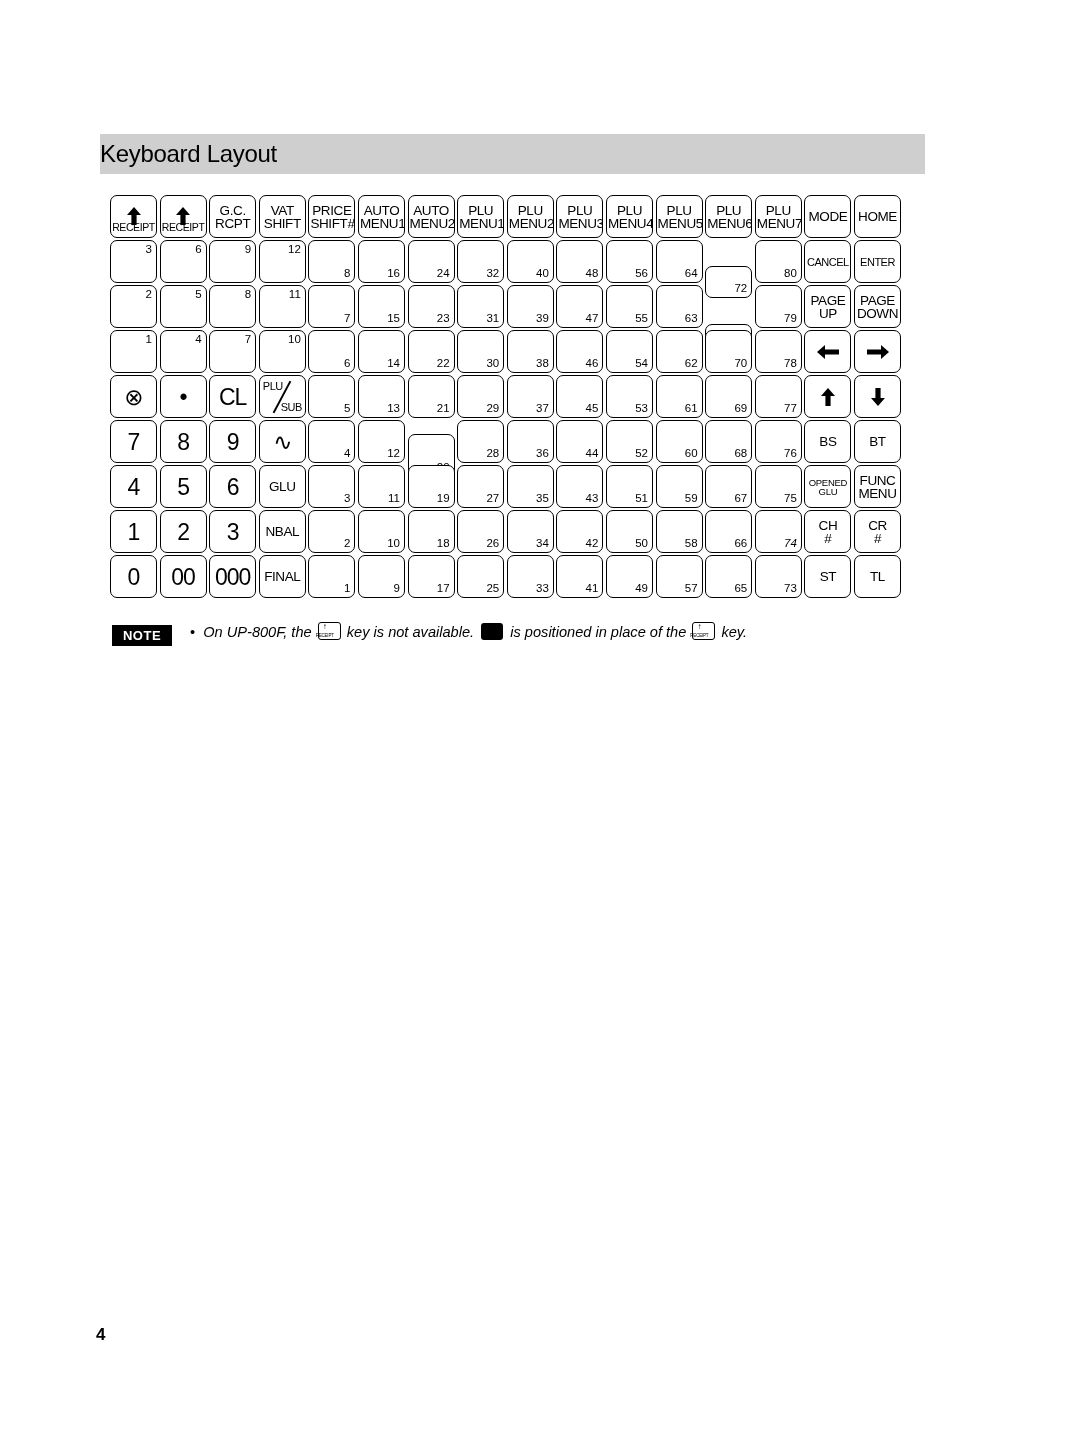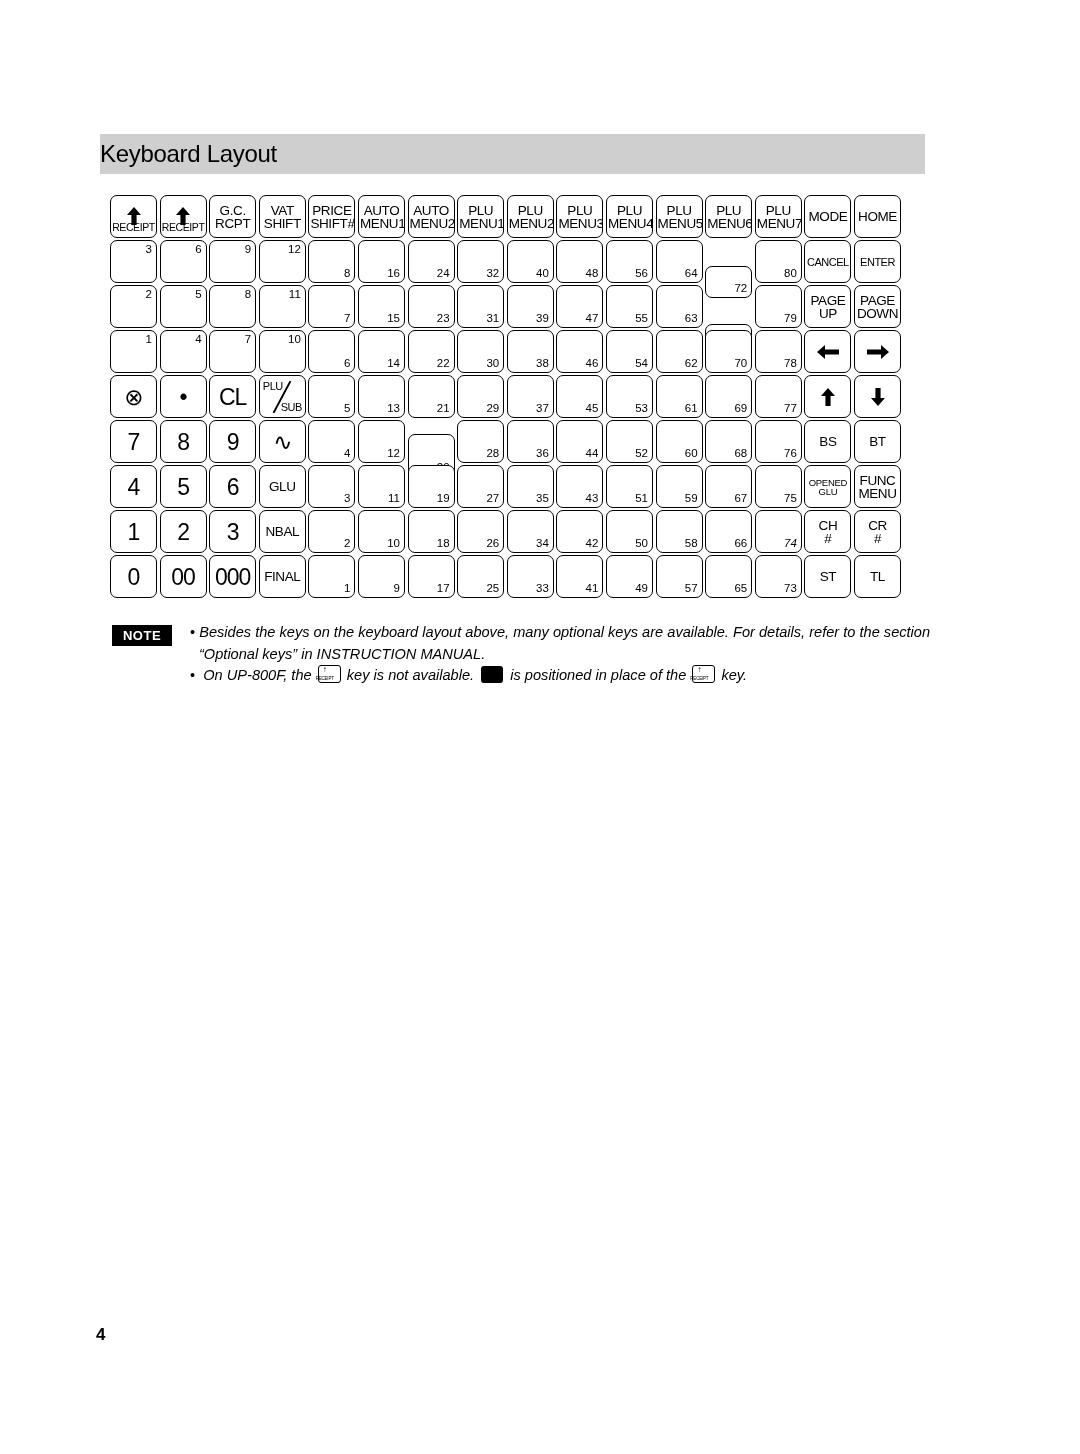--- a/index.html
+++ b/index.html
@@ -758,18 +758,17 @@
         <div class="key-lines">
           <span class="l">TL</span>
         </div>
       </div>
     </div>
   </div>
 
 <div id="note-block">
   <div id="note-badge">NOTE</div>
   <div id="note-list">
-    <span class="note-li"><span class="bullet">•&nbsp;</span><span>Besides the keys on the keyboard layout above, many optional keys are available. For details, refer to the section “Optional keys” in INSTRUCTION MANUAL.</span></span>
     <span class="note-li" id="note-item-3"><span class="bullet">•&nbsp;</span><span> On UP-800F, the </span><span class="inline-key"><span class="ia">↑</span><span class="iw">RECEIPT</span></span><span> key is not available. </span><span class="inline-black"></span><span> is positioned in place of the </span><span class="inline-key"><span class="ia">↑</span><span class="iw">RECEIPT</span></span><span> key. </span></span>
   </div>
 </div>
 
 <div id="page-number">4</div>
 
 </body></html>

